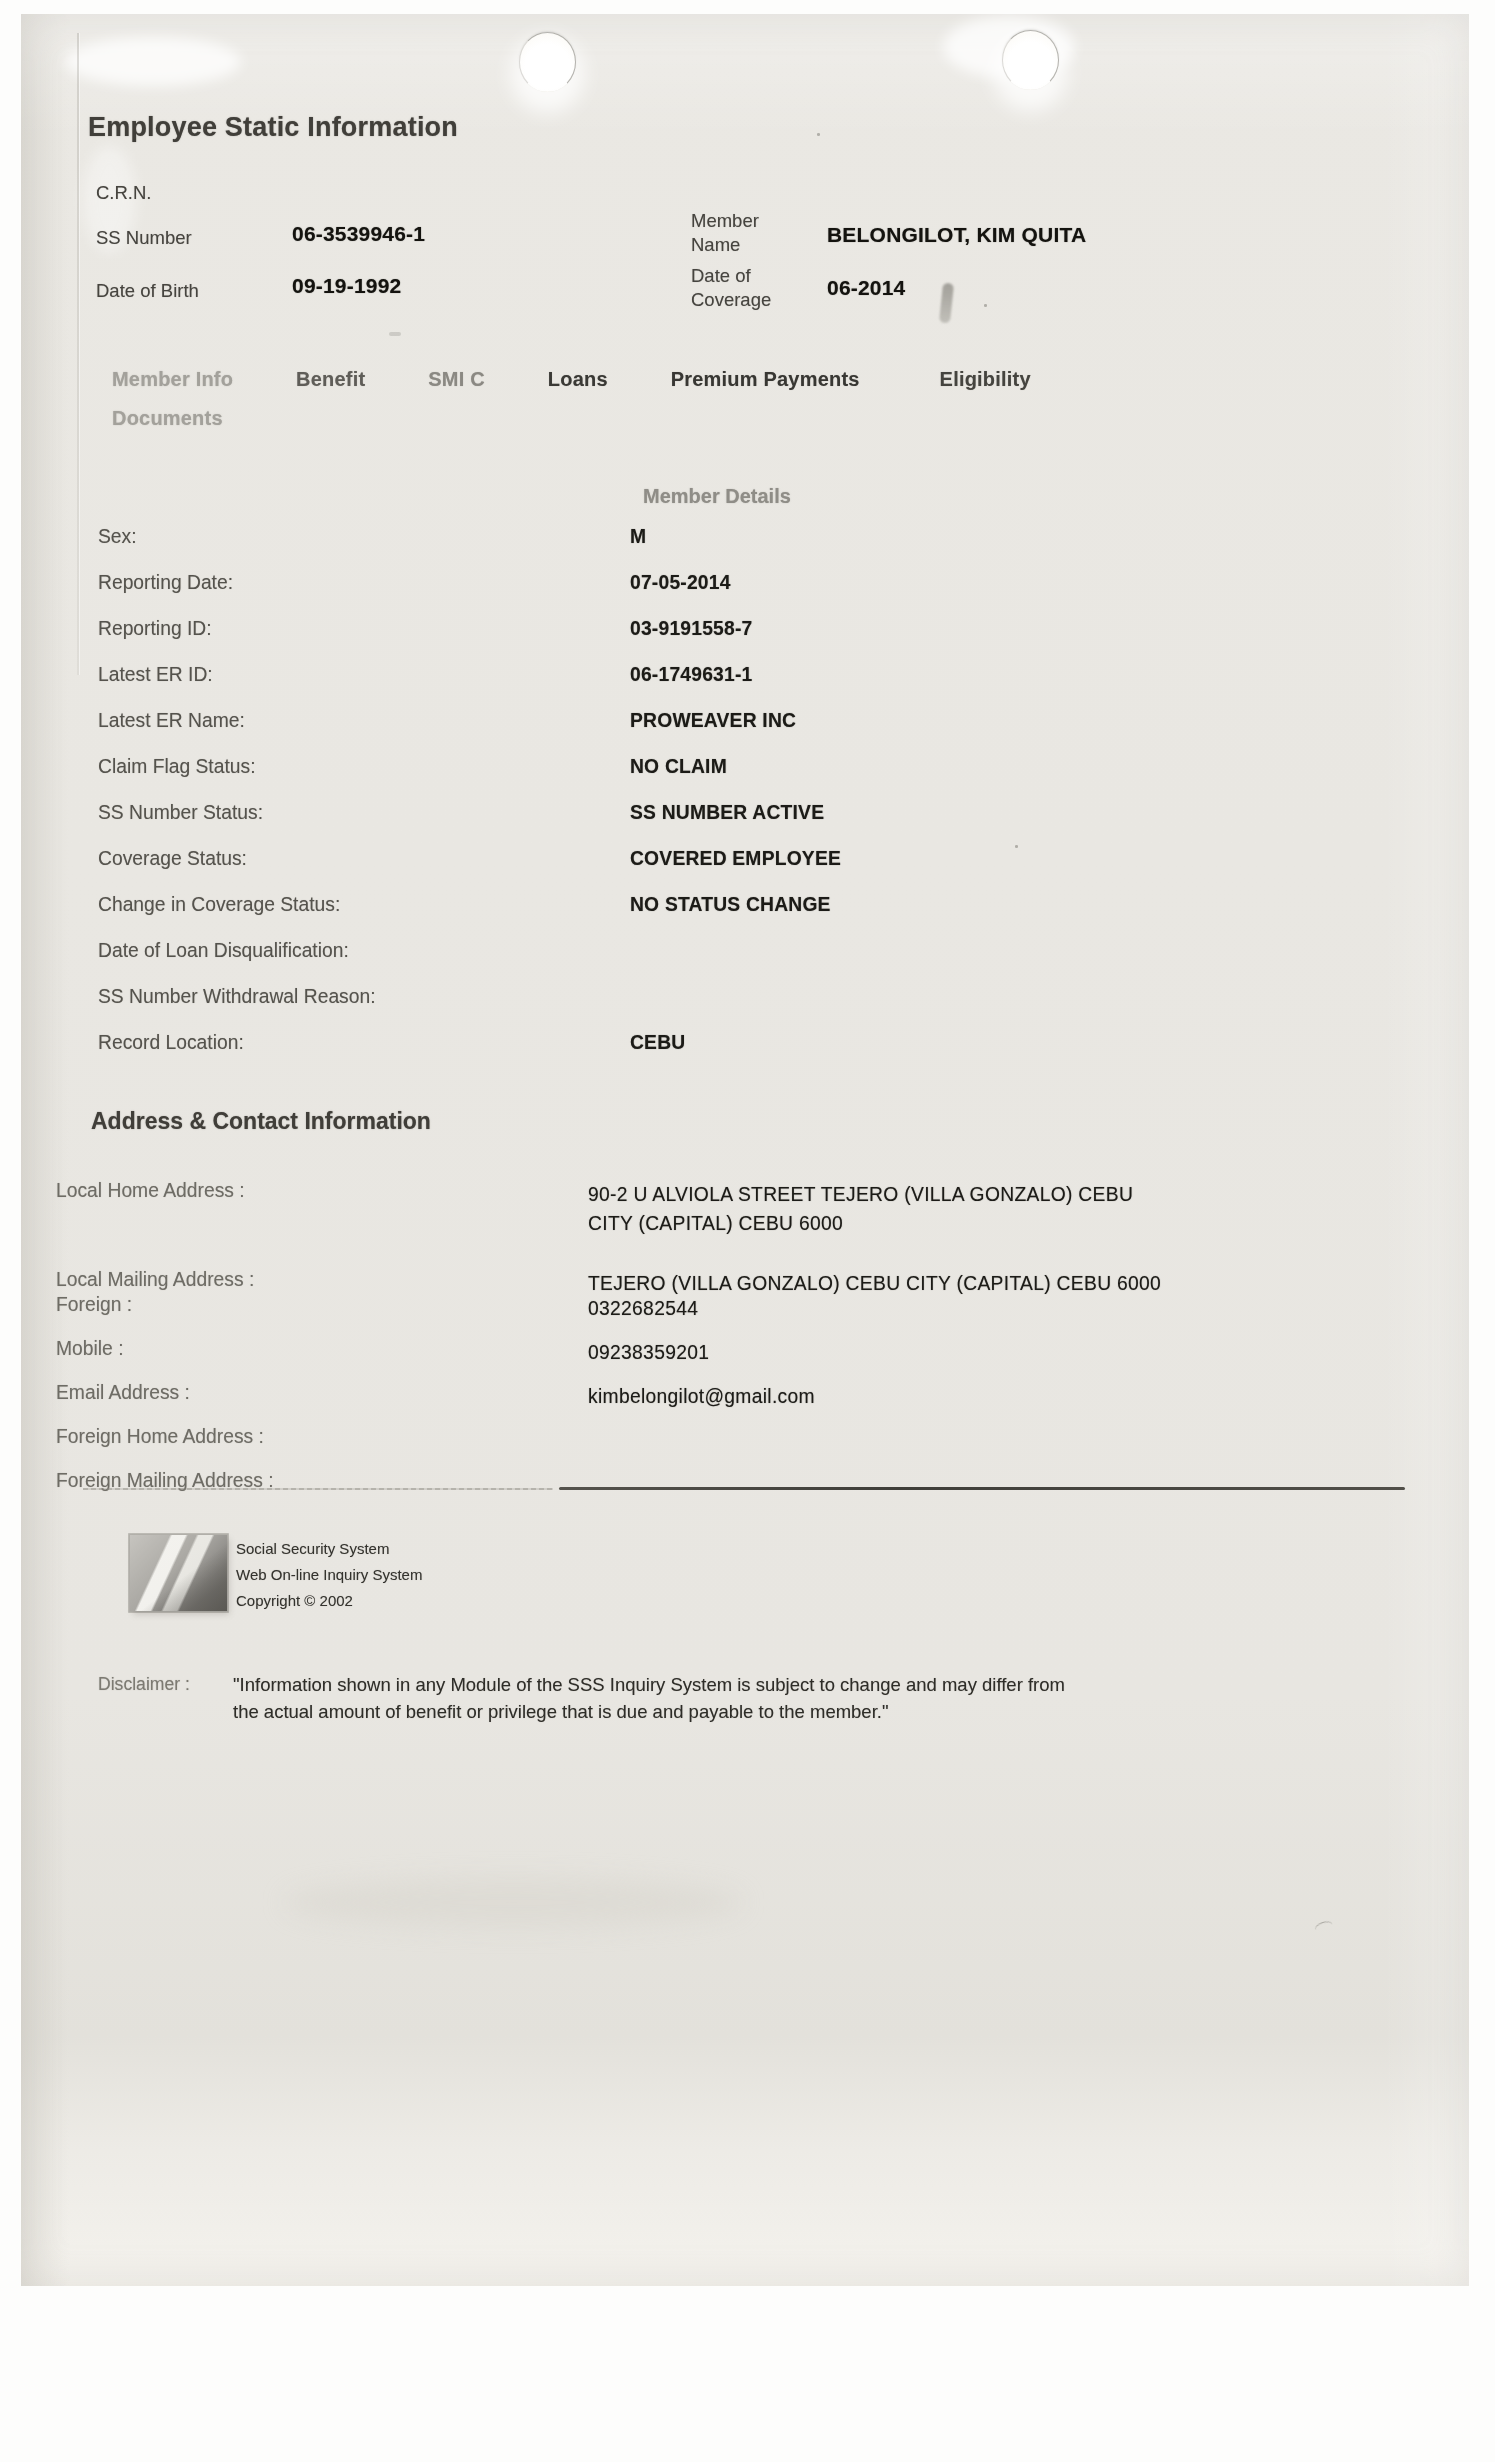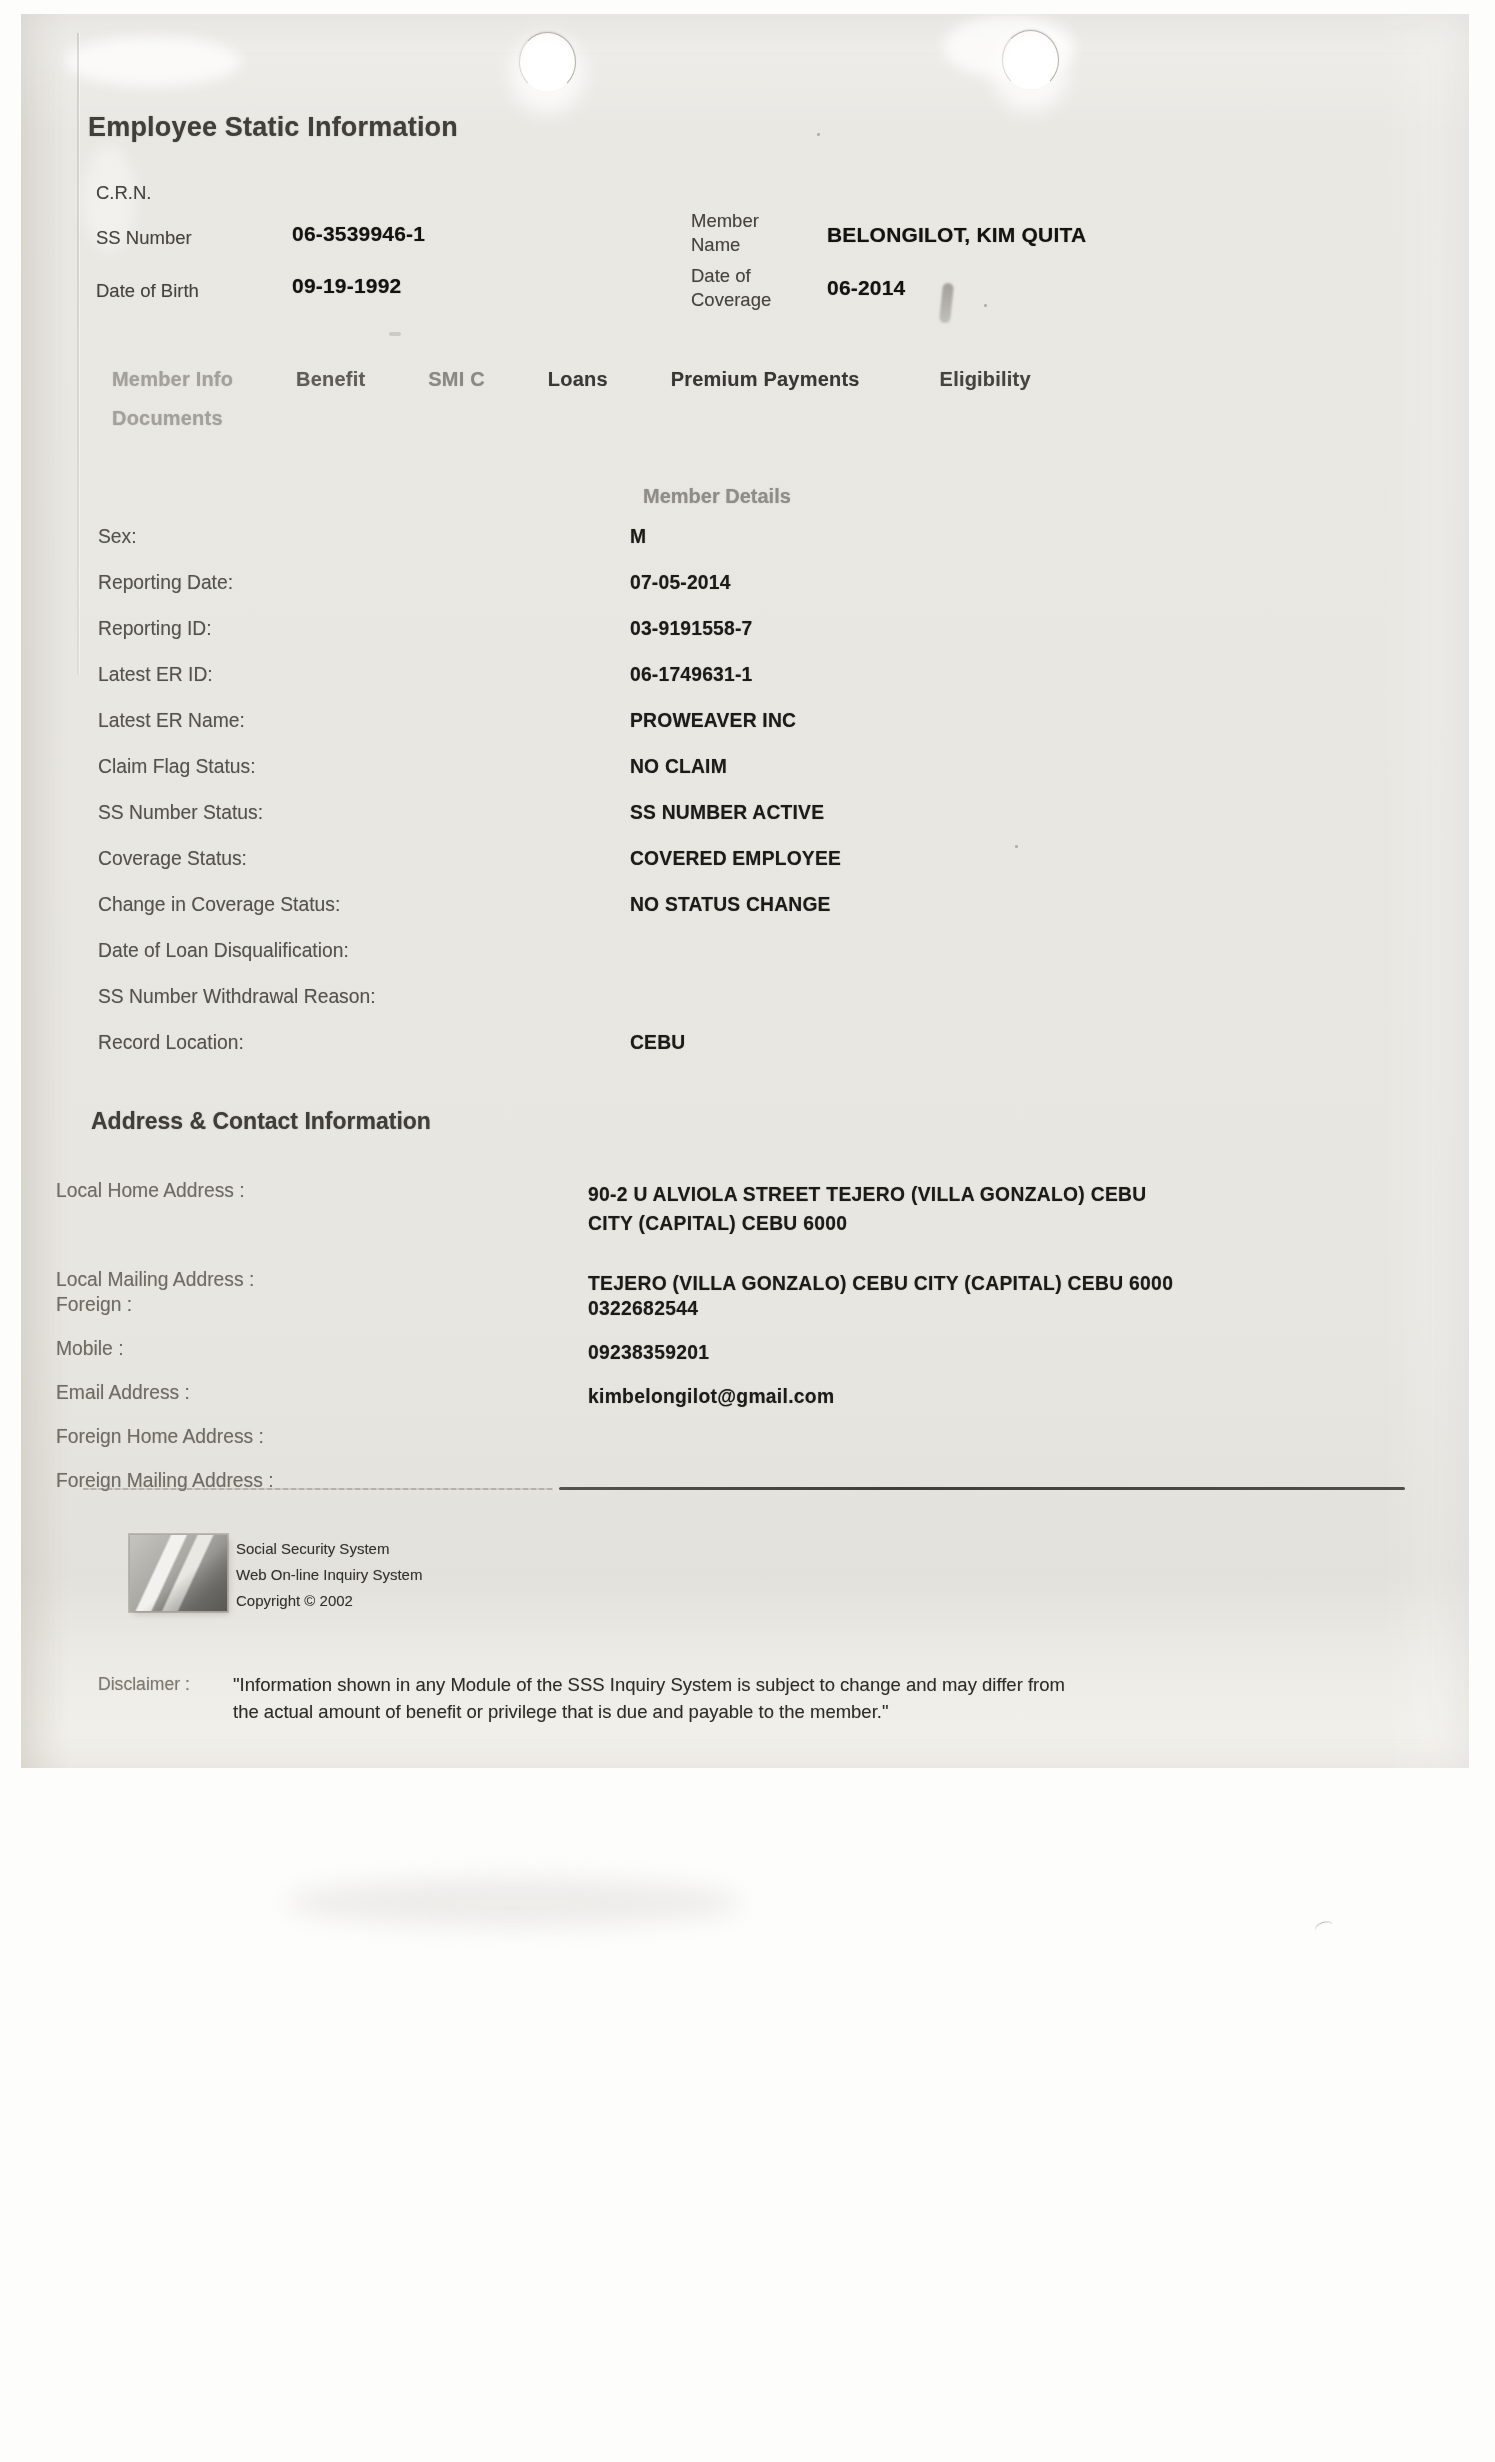--- a/index.html
+++ b/index.html
@@ -3,21 +3,21 @@
 <meta charset="utf-8">
 <style>
   html,body{margin:0;padding:0;}
   body{
     width:1495px;height:2462px;position:relative;
     background:#fdfdfc;
     font-family:"Liberation Sans", sans-serif;
     overflow:hidden;
   }
   .page{
-    position:absolute;left:21px;top:14px;width:1448px;height:1754px;
+    position:absolute;left:21px;top:14px;width:1448px;height:2272px;
     background:
       linear-gradient(180deg, rgba(255,255,255,.28) 0%, rgba(255,255,255,0) 123px),
       linear-gradient(90deg, rgba(205,202,194,.38) 0%, rgba(0,0,0,0) 48px, rgba(0,0,0,0) 94%, rgba(255,255,255,.25) 100%),
       linear-gradient(180deg, #eae8e3 0%, #e8e6e1 74%, #e3e1db 89%, #edebe6 94%, #f4f2ed 100%);
     box-shadow: inset 0 0 40px rgba(158,154,145,.22);
     color:#2c2b27;
     text-shadow:0 0 0.9px rgba(70,68,62,.32);
   }
   
   .hole{
@@ -85,21 +85,21 @@
   .drow{display:grid;grid-template-columns:532px 1fr;height:46px;align-items:start;padding-left:77px;}
   .dlab{font-size:19.3px;color:#55534d;}
   .dval{font-size:19.3px;font-weight:700;color:#1c1b17;letter-spacing:0.2px;
     text-shadow:0 0 1.1px rgba(32,31,27,.45);}
 
   
   .addr-heading{position:absolute;left:70px;top:1094px;font-size:23px;font-weight:700;color:#403e39;
     text-shadow:0 0 1.2px rgba(62,60,54,.55);}
   .arow{position:absolute;left:0;display:grid;grid-template-columns:532px 1fr;padding-left:35px;width:1354px;margin-top:19px;}
   .alab{font-size:19.3px;color:#6e6c65;}
-  .aval{font-size:19.3px;font-weight:700;color:#1c1b17;letter-spacing:0.3px;line-height:29px;
+  .aval{font-size:19.3px;font-weight:400;color:#1c1b17;letter-spacing:0.3px;line-height:29px;
     text-shadow:0 0 1.1px rgba(32,31,27,.45);}
   .aval .vline{display:block;}
   .ar0{top:1147px;} .ar1{top:1236px;} .ar2{top:1261px;} .ar3{top:1305px;}
   .ar4{top:1349px;} .ar5{top:1393px;} .ar6{top:1437px;}
   .aval-email{text-transform:none;}
 
   
   .divider-a{position:absolute;left:62px;top:1474px;width:470px;height:1.8px;
     background:repeating-linear-gradient(90deg, rgba(140,137,129,.55) 0 5.3px, rgba(140,137,129,.25) 5.3px 8px);}
   .divider-b{position:absolute;left:538px;top:1473px;width:846px;height:2.6px;

